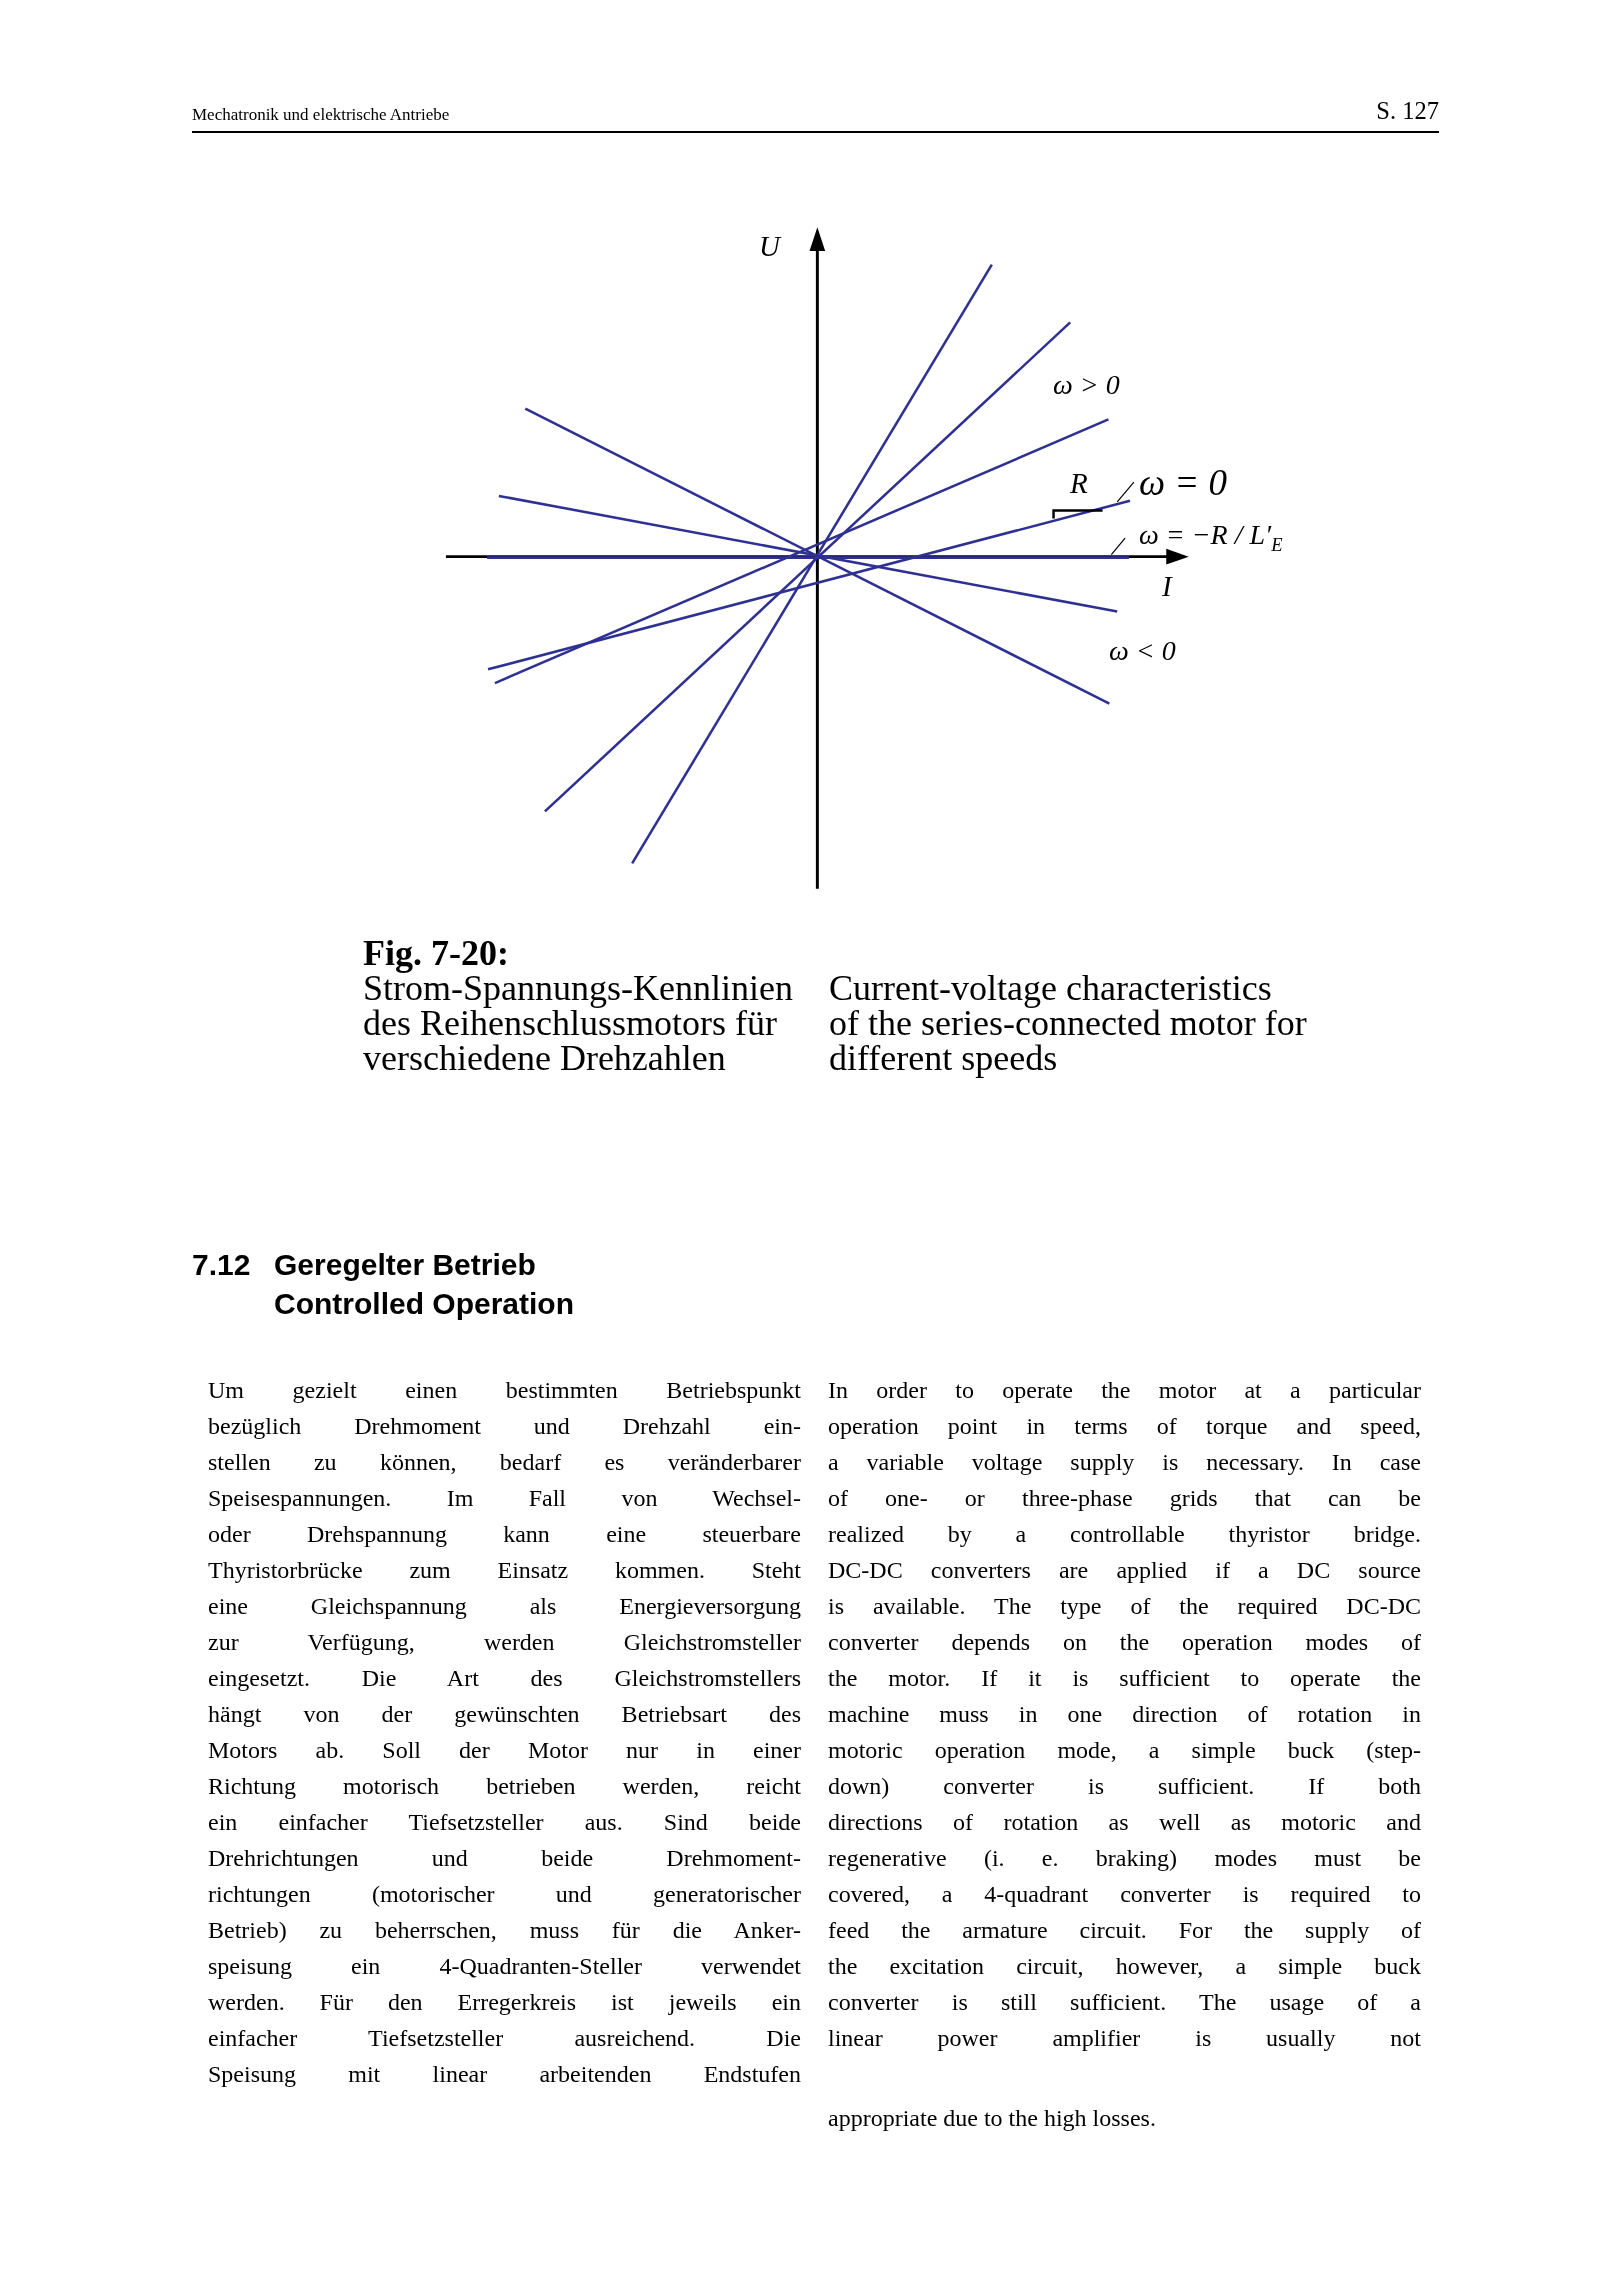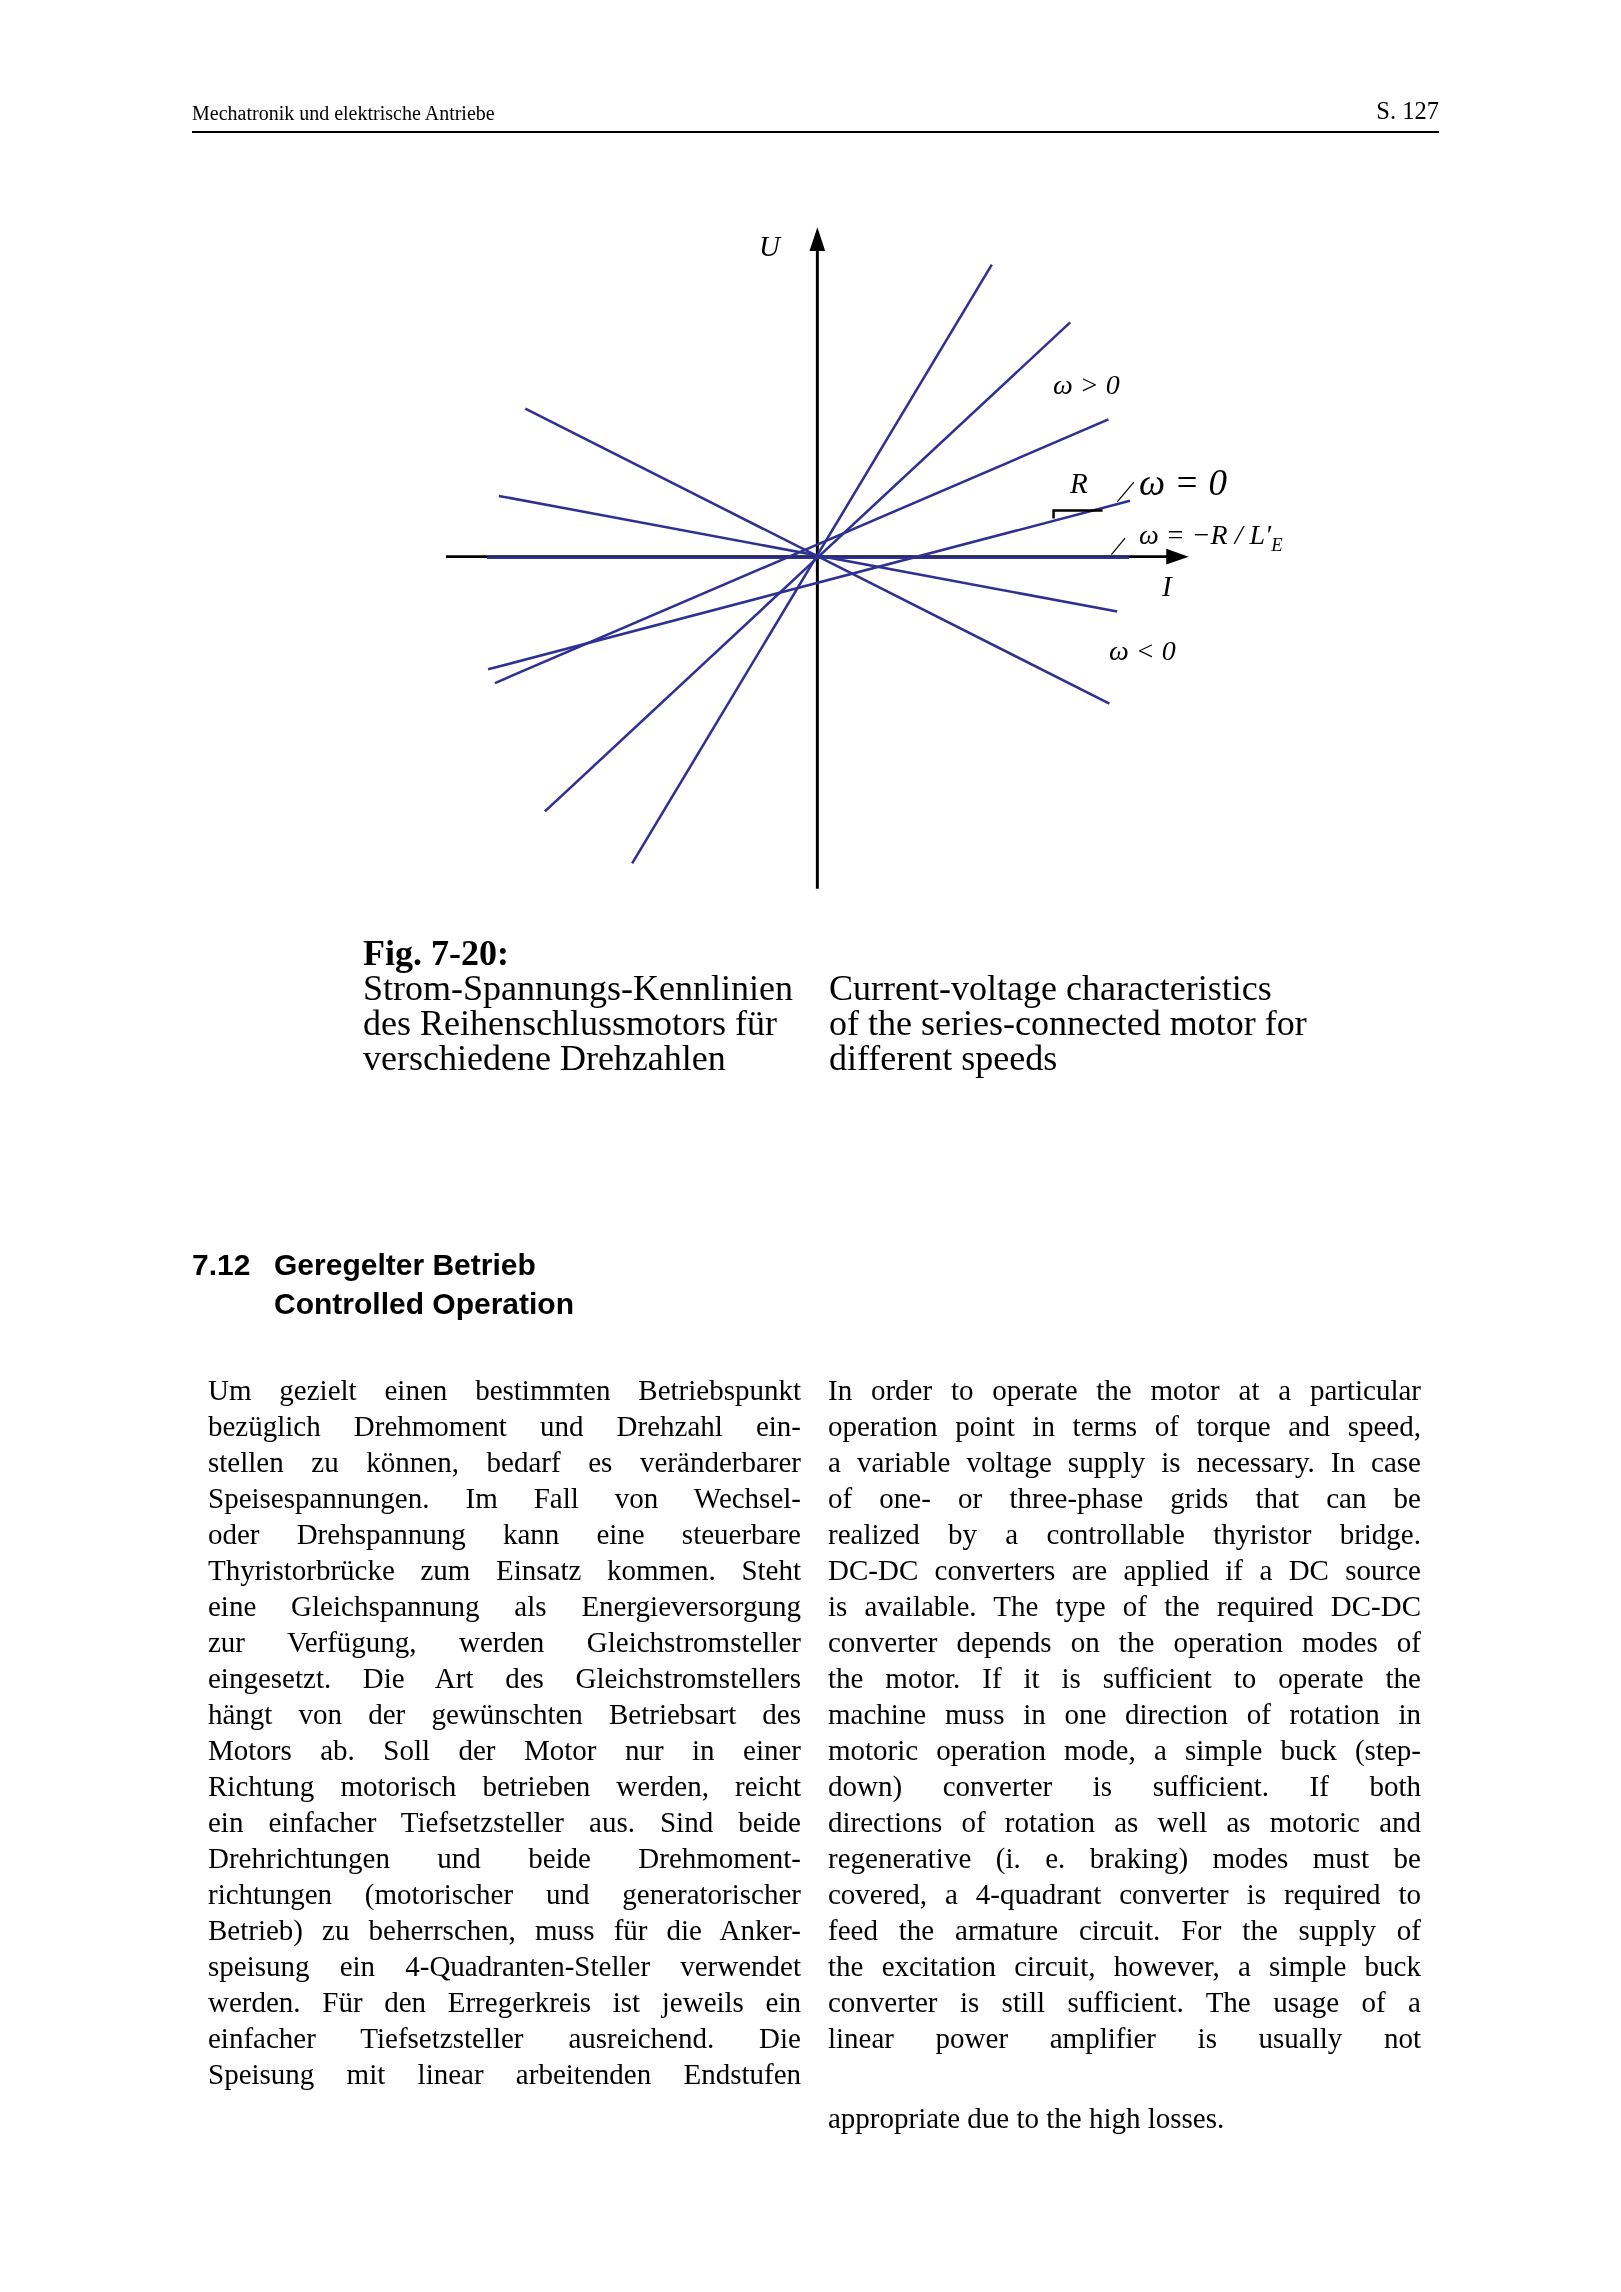--- a/index.html
+++ b/index.html
@@ -1,32 +1,32 @@
 <!DOCTYPE html>
 <html><head>
   <meta charset="utf-8">
   <style>
     html, body { margin: 0; padding: 0; background: #ffffff; }
     body { width: 1621px; height: 2293px; position: relative; overflow: hidden;
            font-family: "Liberation Serif", "DejaVu Serif", serif; color: #000; }
     .header { position: absolute; left: 192px; top: 96px; width: 1247px; height: 35px;
               border-bottom: 2.5px solid #000; }
-    .header .title { position: absolute; left: 0; bottom: 5.9px; font-size: 20px; }
+    .header .title { position: absolute; left: 0; bottom: 5.9px; font-size: 17px; }
     .header .page { position: absolute; right: 0; bottom: 5.9px; font-size: 24.5px; }
     svg.fig { position: absolute; left: 0; top: 0; }
     .caption { position: absolute; top: 936px; font-size: 36px; line-height: 35px; }
     .caption.de { left: 363px; width: 451px; }
     .caption.en { left: 829px; top: 971px; width: 510px; }
     .caption .figno { font-weight: bold; display: block; }
     .caption .line { display: block; white-space: nowrap; }
     .section { position: absolute; left: 192px; top: 1245px; font-family: "Liberation Sans", "DejaVu Sans", sans-serif;
                font-weight: bold; font-size: 30px; line-height: 39px; }
     .section .num { display: inline-block; width: 82px; }
     .section .row2 { padding-left: 82px; }
-    .col { position: absolute; top: 1372px; width: 593px; font-size: 29px; line-height: 36px;
+    .col { position: absolute; top: 1372px; width: 593px; font-size: 24px; line-height: 36px;
            text-align: justify; }
     .col .ln { display: block; text-align: justify; text-align-last: justify; white-space: nowrap; height: 36px; }
     .col .ln.last { text-align-last: left; margin-top: 44px; }
     .col.de { left: 208px; }
     .col.en { left: 828px; }
     .lbl { position: absolute; font-family: "Liberation Serif", "DejaVu Serif", serif; font-size: 29px; font-style: italic; }
   </style>
 </head>
 <body>
 

